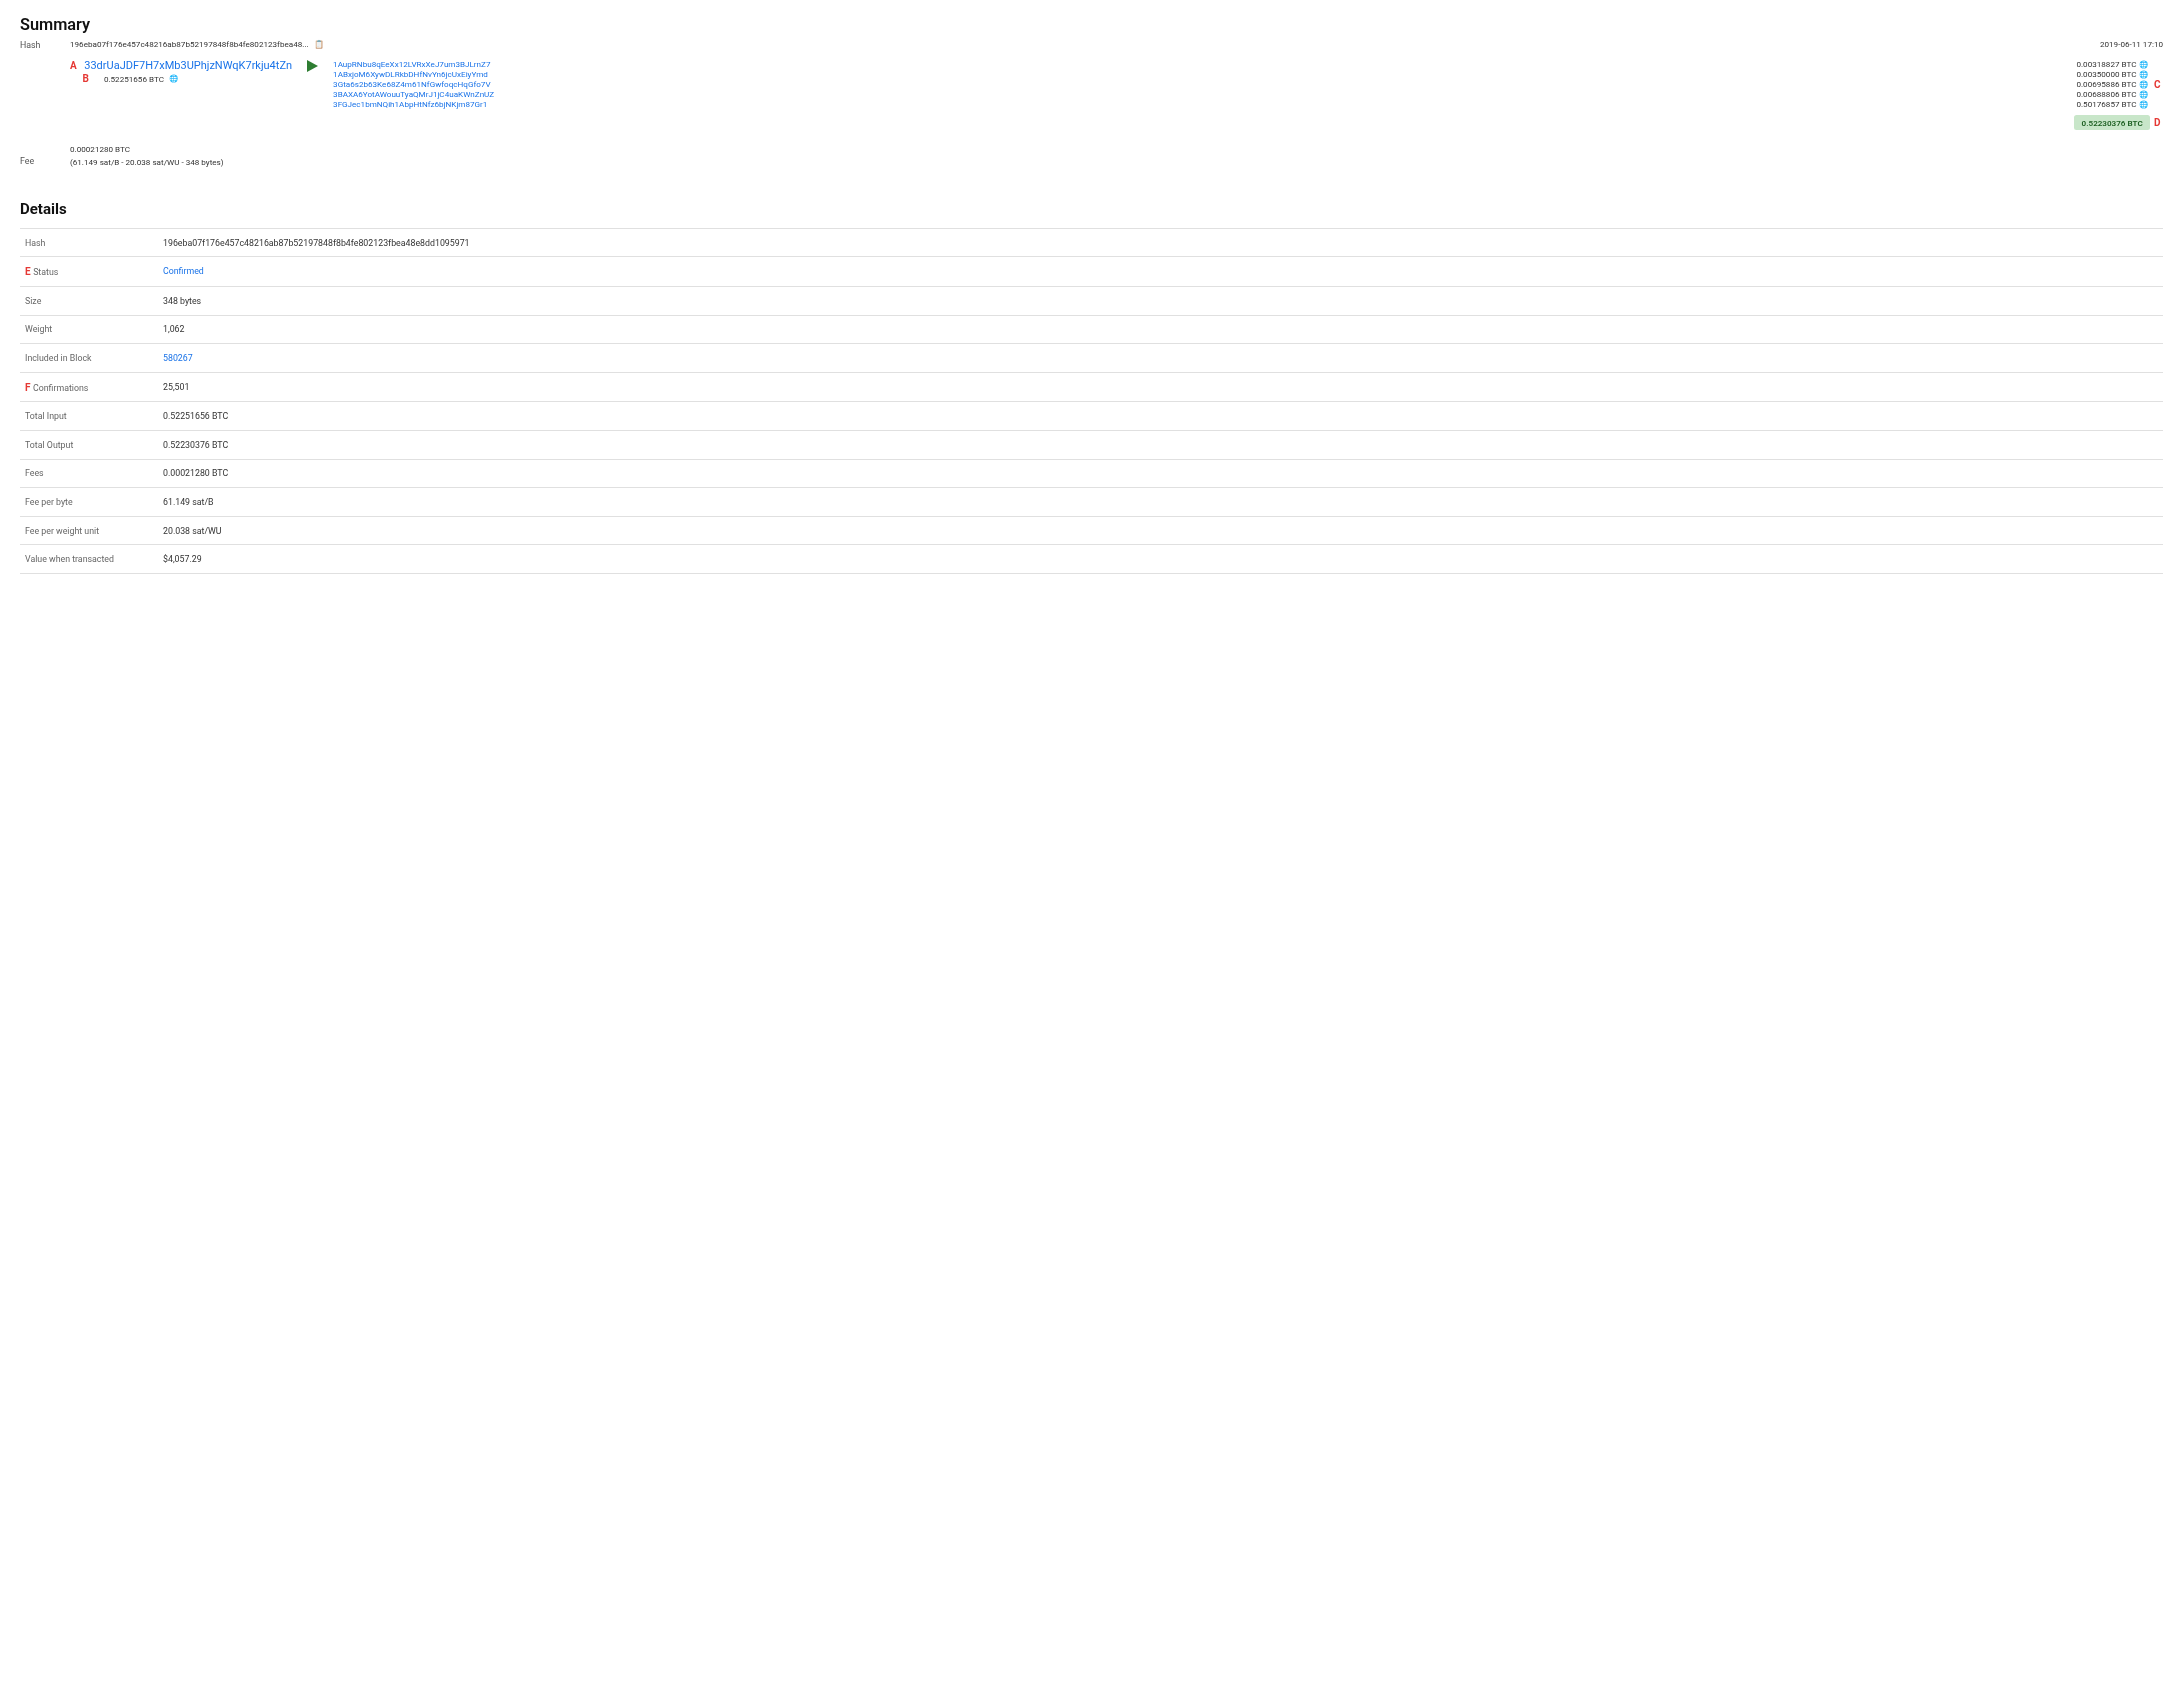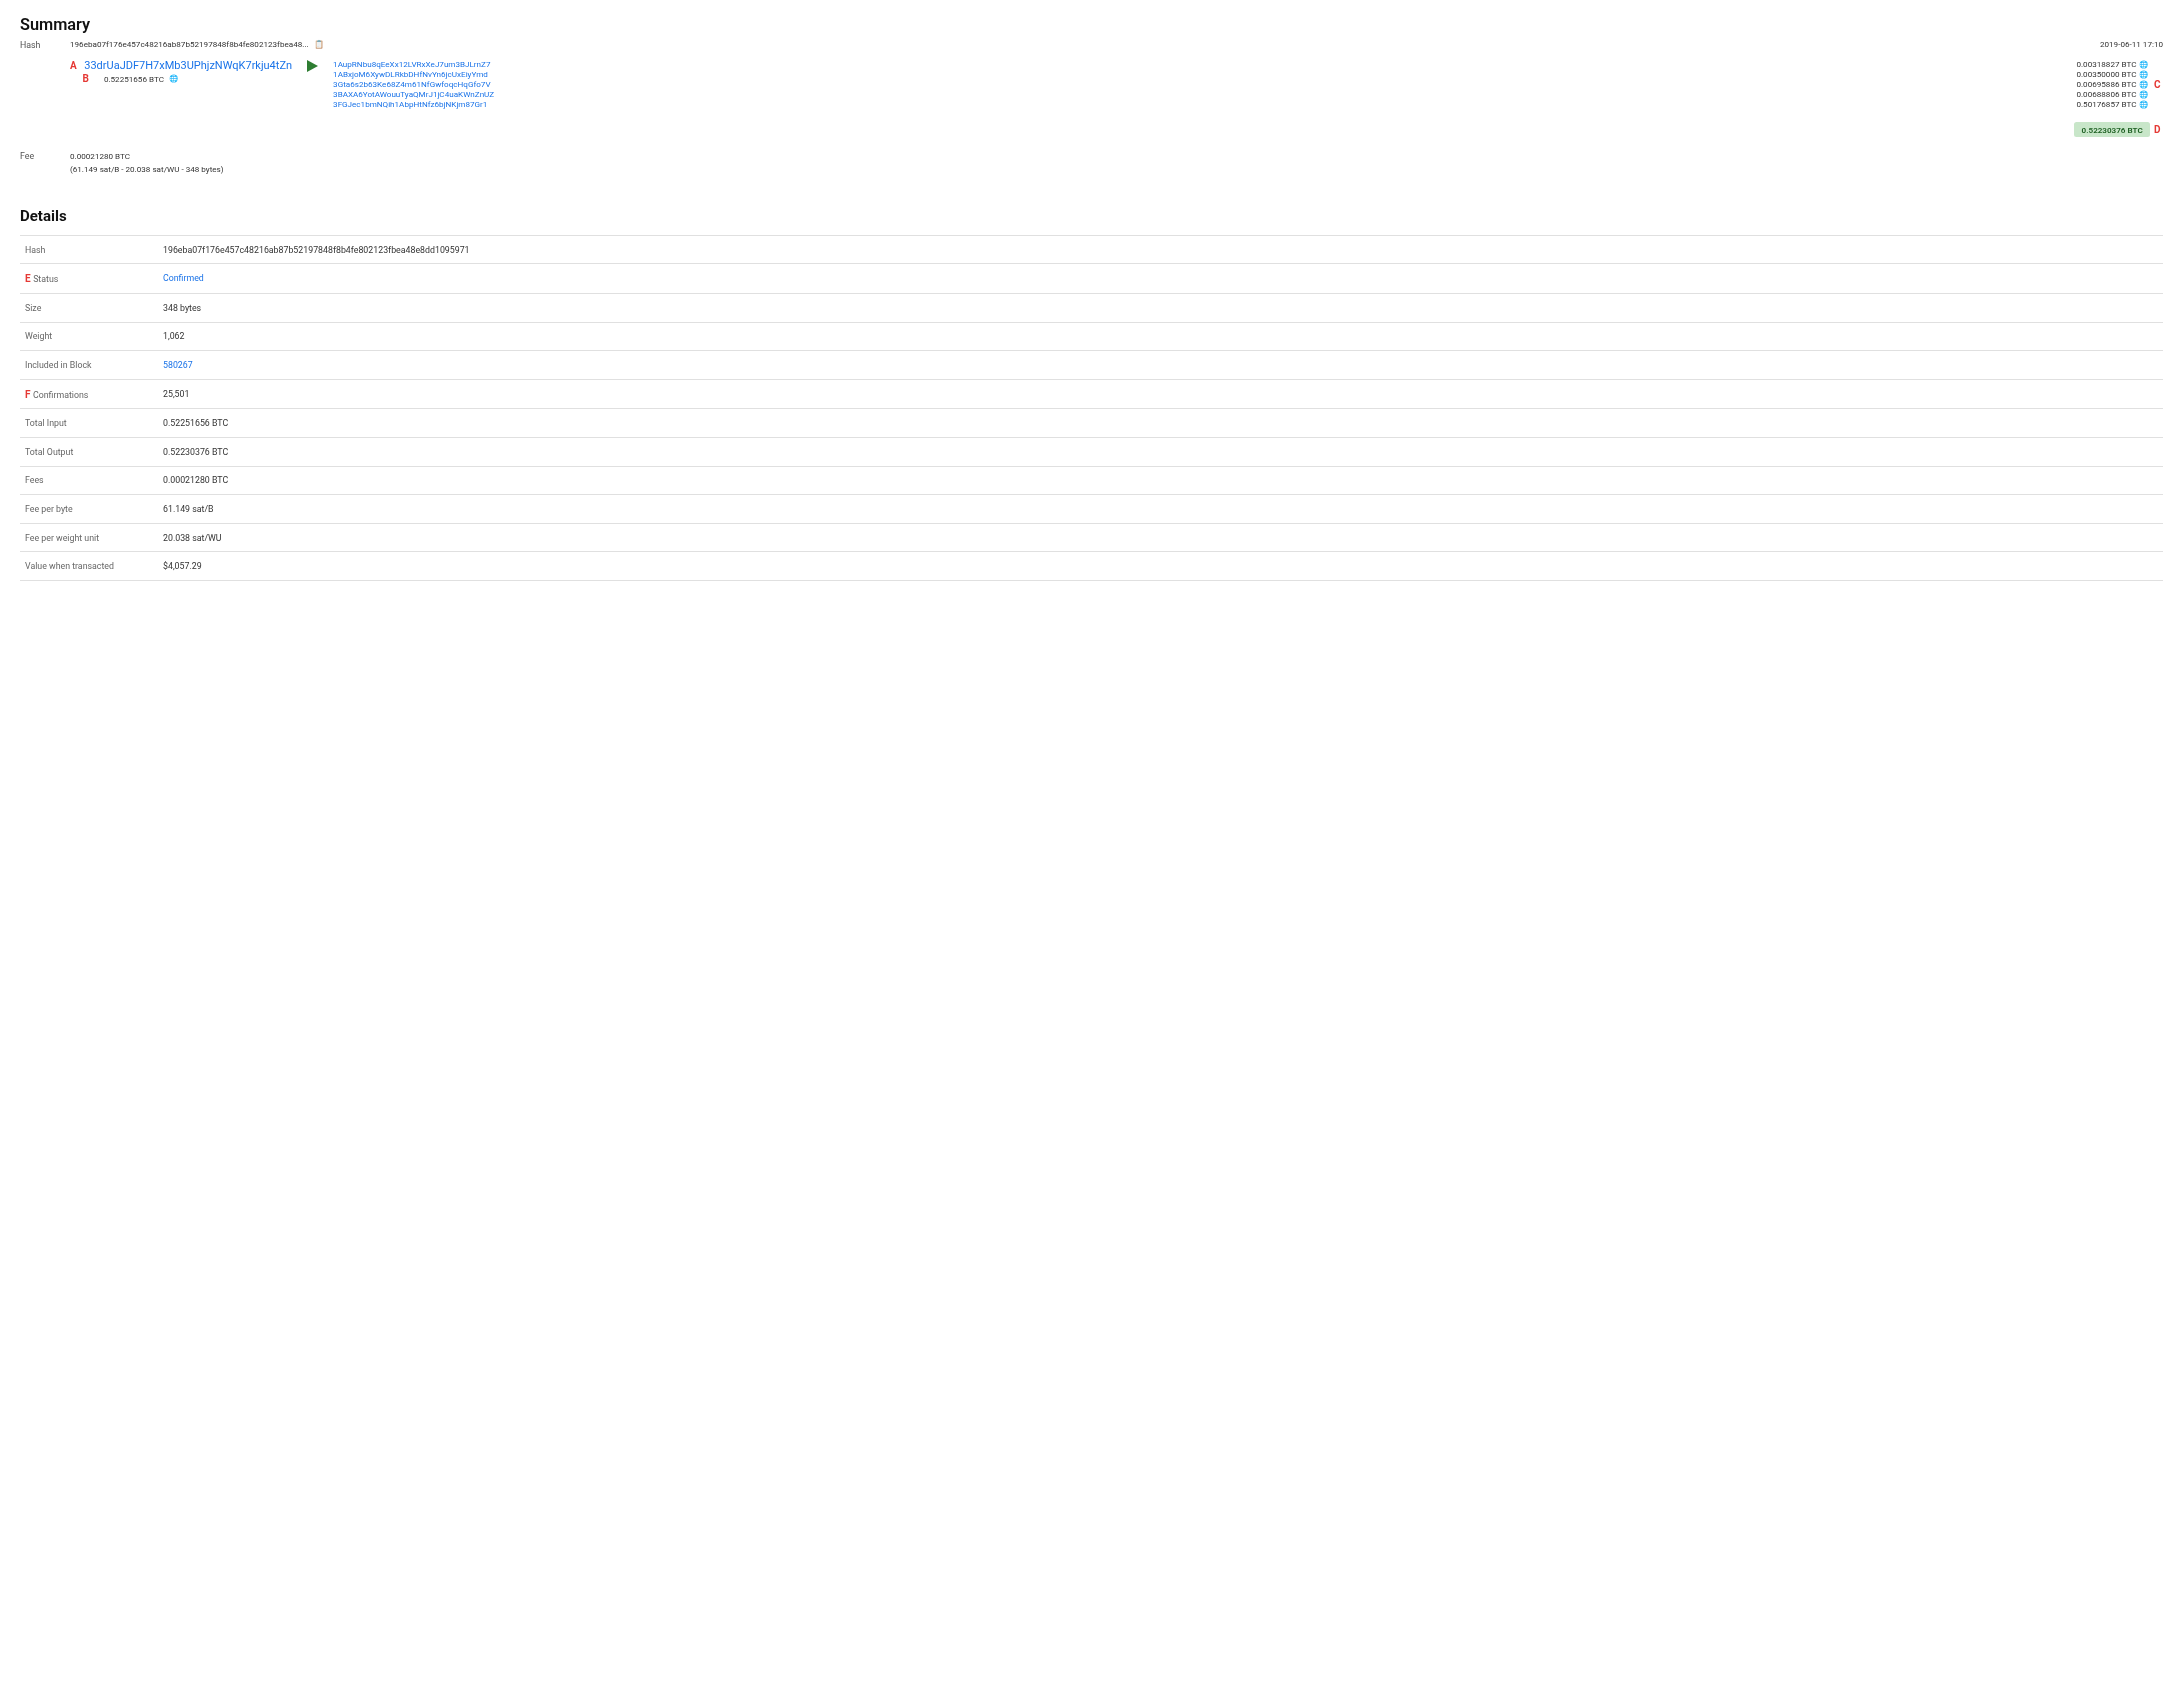--- a/index.html
+++ b/index.html
@@ -104,21 +104,21 @@
     .arrow-right {
       width: 0;
       height: 0;
       border-top: 6.3px solid transparent;
       border-bottom: 6.3px solid transparent;
       border-left: 11.3px solid #2e7d32;
     }
     .tx-output-side {
       display: flex;
       flex-direction: column;
-      gap: 8px;
+      gap: 1px;
       flex: 1;
     }
     .tx-output-row {
       display: flex;
       align-items: center;
       justify-content: space-between;
       gap: 10px;
     }
     .tx-output-addr {
       color: #1a73e8;
@@ -153,20 +153,21 @@
       display: flex;
       align-items: flex-start;
       gap: 0;
       padding: 6.3px 0;
     }
     .fee-label {
       color: #555;
       font-size: 8.8px;
       min-width: 50px;
       padding-top: 1.3px;
+      margin-top: 12px;
     }
     .fee-content {
       font-size: 8.1px;
       color: #333;
       line-height: 1.6;
     }
 
     
     .anno {
       color: #e53935;

